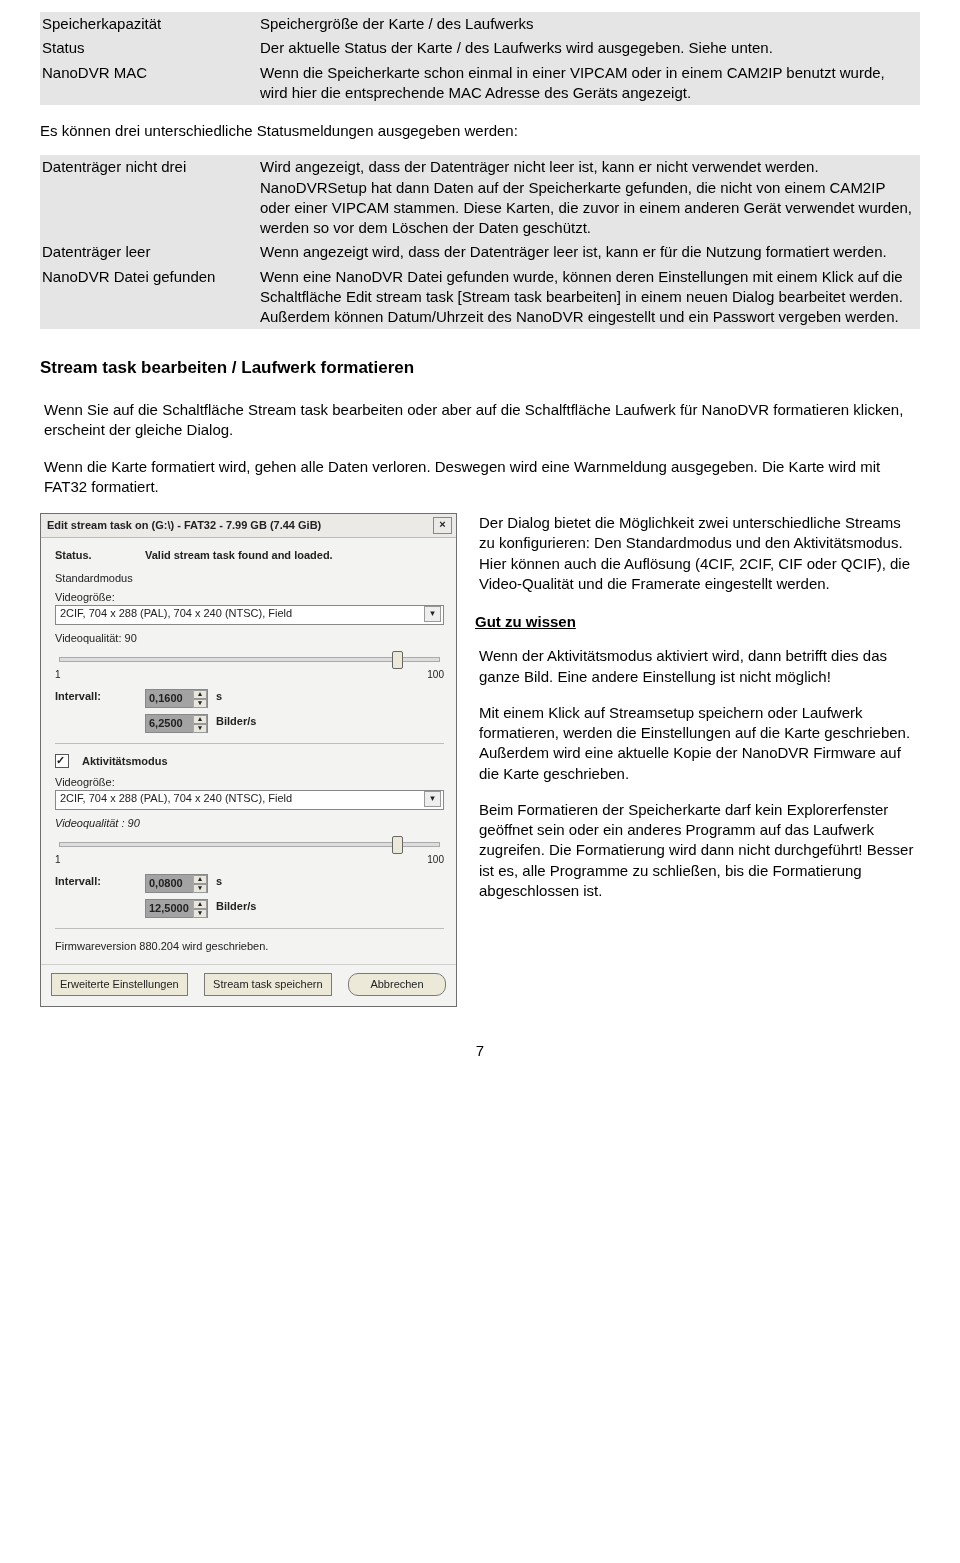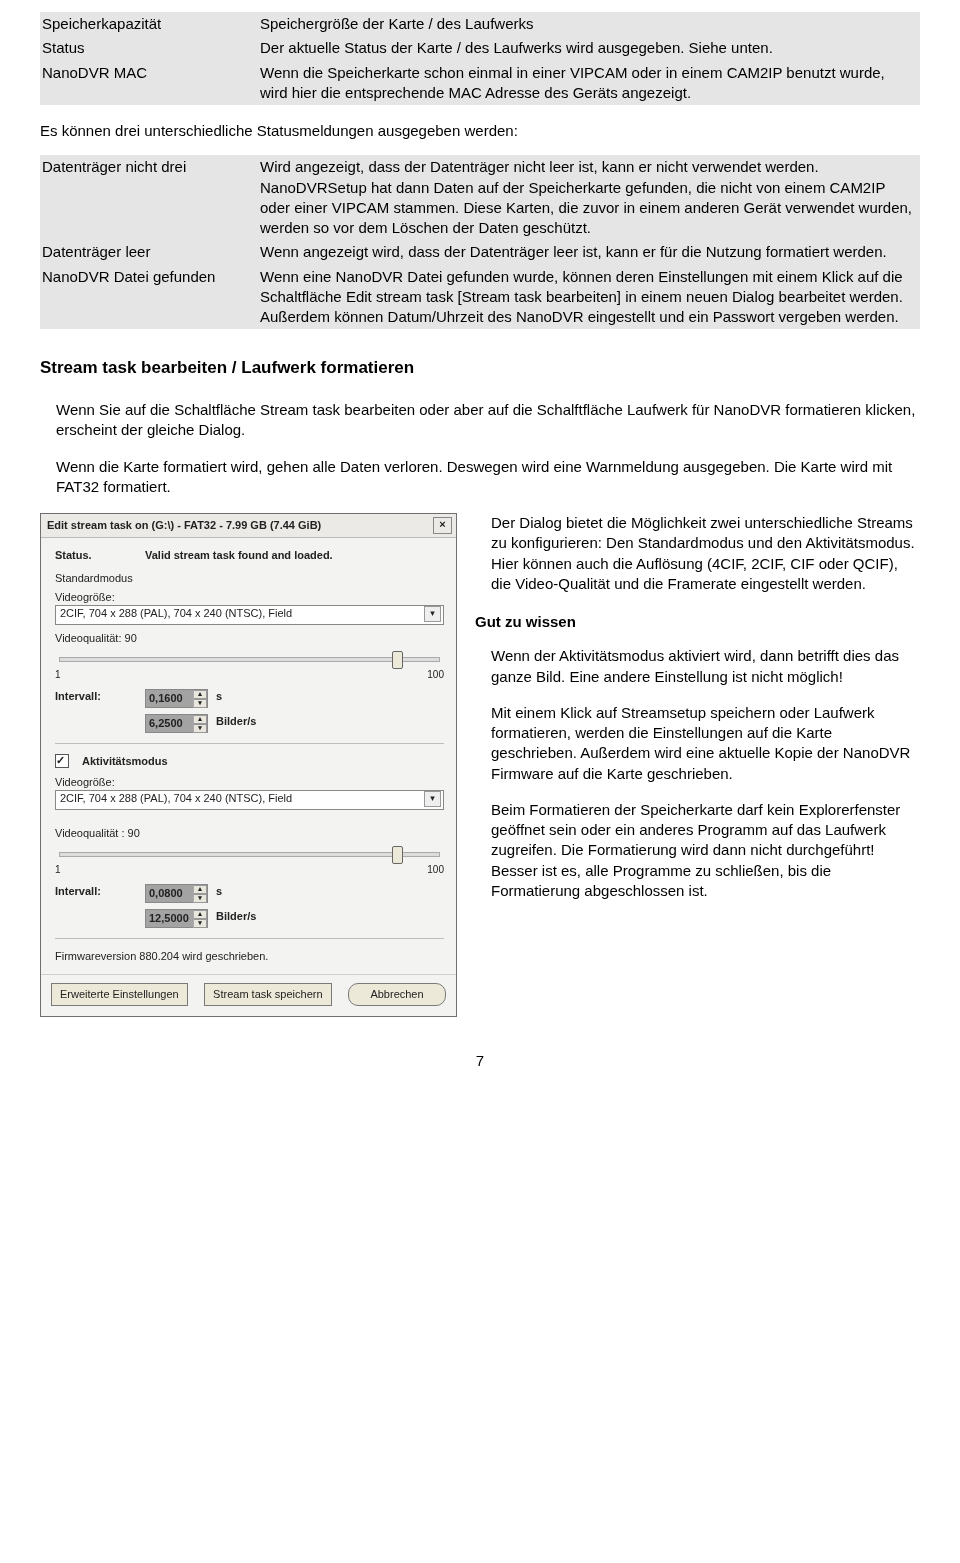--- a/index.html
+++ b/index.html
@@ -31,36 +31,37 @@
   }
   .intertext {
     margin: 16px 0 14px 0;
   }
   h2.sect {
     font-size: 17px;
     font-weight: bold;
     margin: 28px 0 20px 0;
   }
   p.body {
-    margin: 0 0 16px 16px;
+    margin: 0 0 16px 4px;
   }
   .two-col {
     display: flex;
     gap: 18px;
     align-items: flex-start;
   }
   .left-col {
     flex: 0 0 415px;
   }
   .right-col {
     flex: 1;
   }
   .sub-h {
     font-weight: bold;
     margin: 18px 0 14px 0;
+    text-decoration: underline;
   }
   
   .dialog {
     width: 415px;
     border: 1px solid #6f6f6f;
     background: #f3f3f2;
     font-family: Tahoma, Arial, sans-serif;
     font-size: 11px;
     color: #222;
   }
@@ -308,21 +309,21 @@
 
           <div class="row">
             <span class="chk checked"></span>
             <span>Aktivitätsmodus</span>
           </div>
           <div style="margin-top:4px;">Videogröße:</div>
           <div class="combo">
             <span>2CIF, 704 x 288 (PAL), 704 x 240 (NTSC), Field</span>
             <span class="combo-arrow">▾</span>
           </div>
-          <div style="margin-top:16px;">Videoqualität : 90</div>
+          <div style="margin-top:6px;font-style:italic;">Videoqualität : 90</div>
           <div class="slider">
             <div class="slider-track"></div>
             <div class="slider-thumb" style="left: calc(88% - 5px);"></div>
           </div>
           <div class="slider-scale">
             <span>1</span>
             <span>100</span>
           </div>
 
           <div class="row" style="margin-top:8px;">

